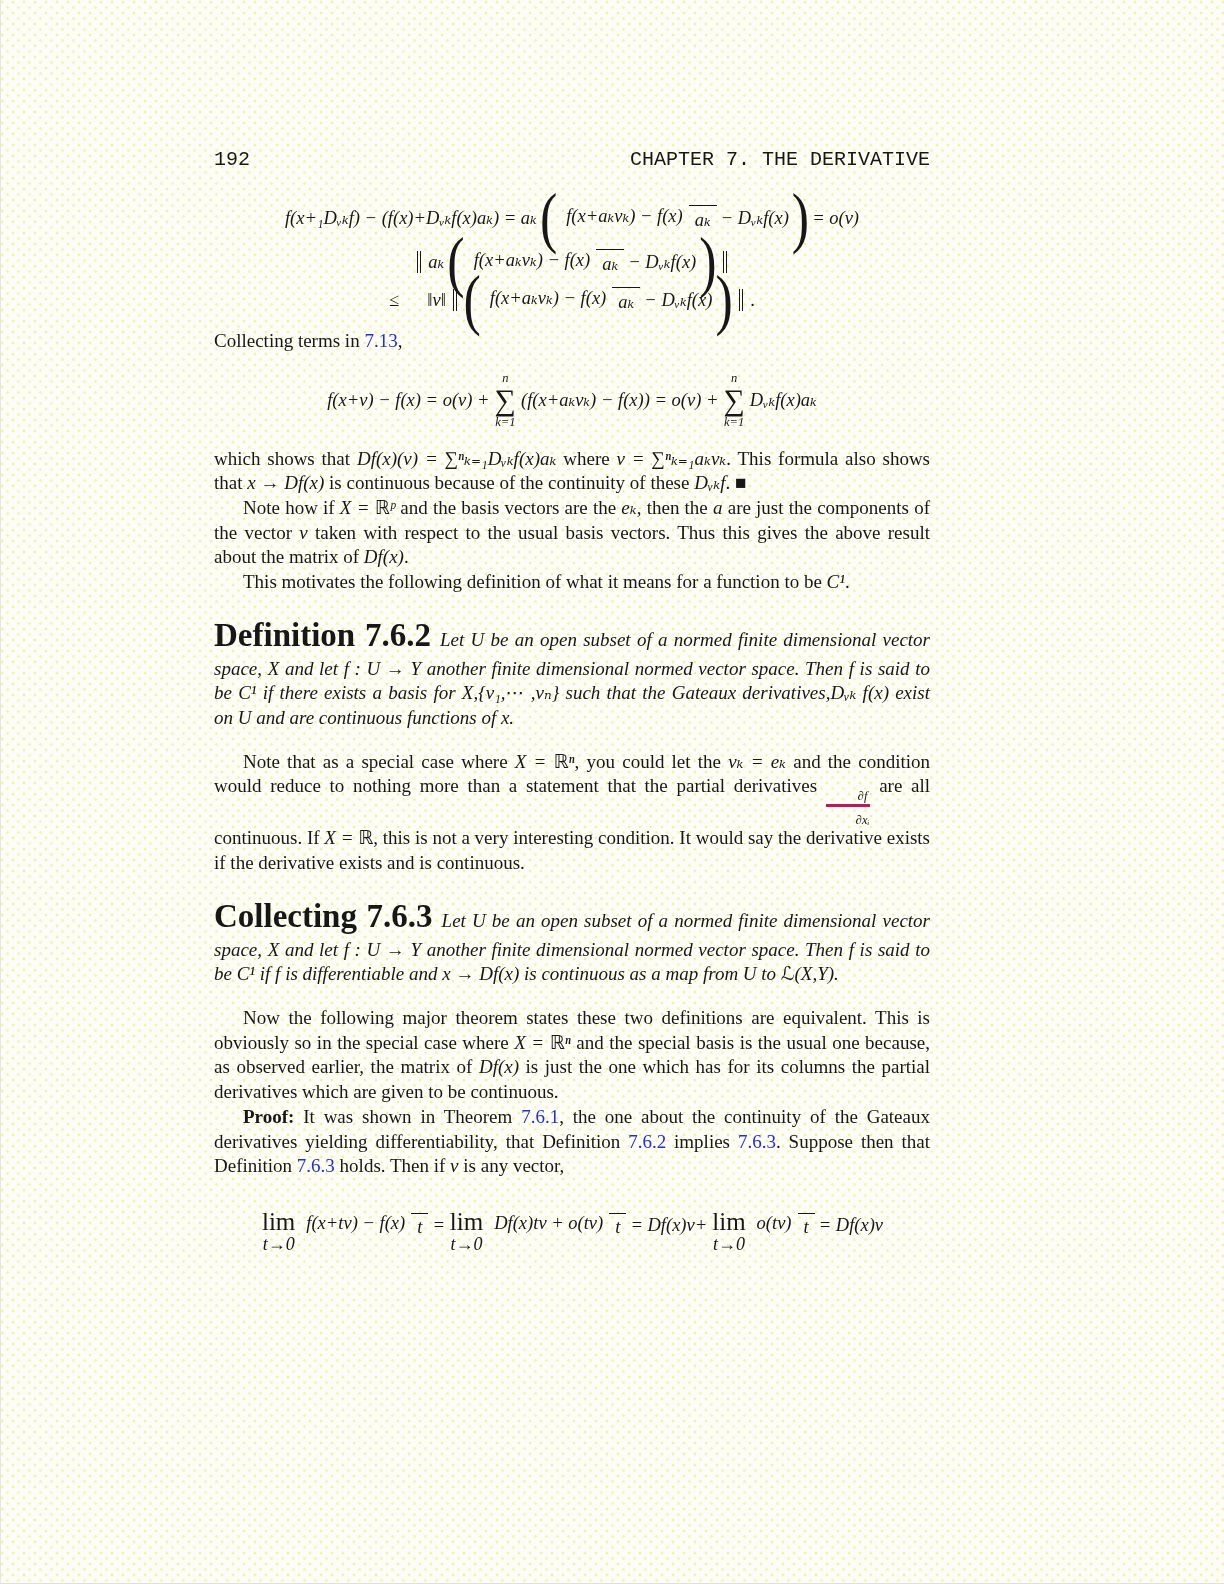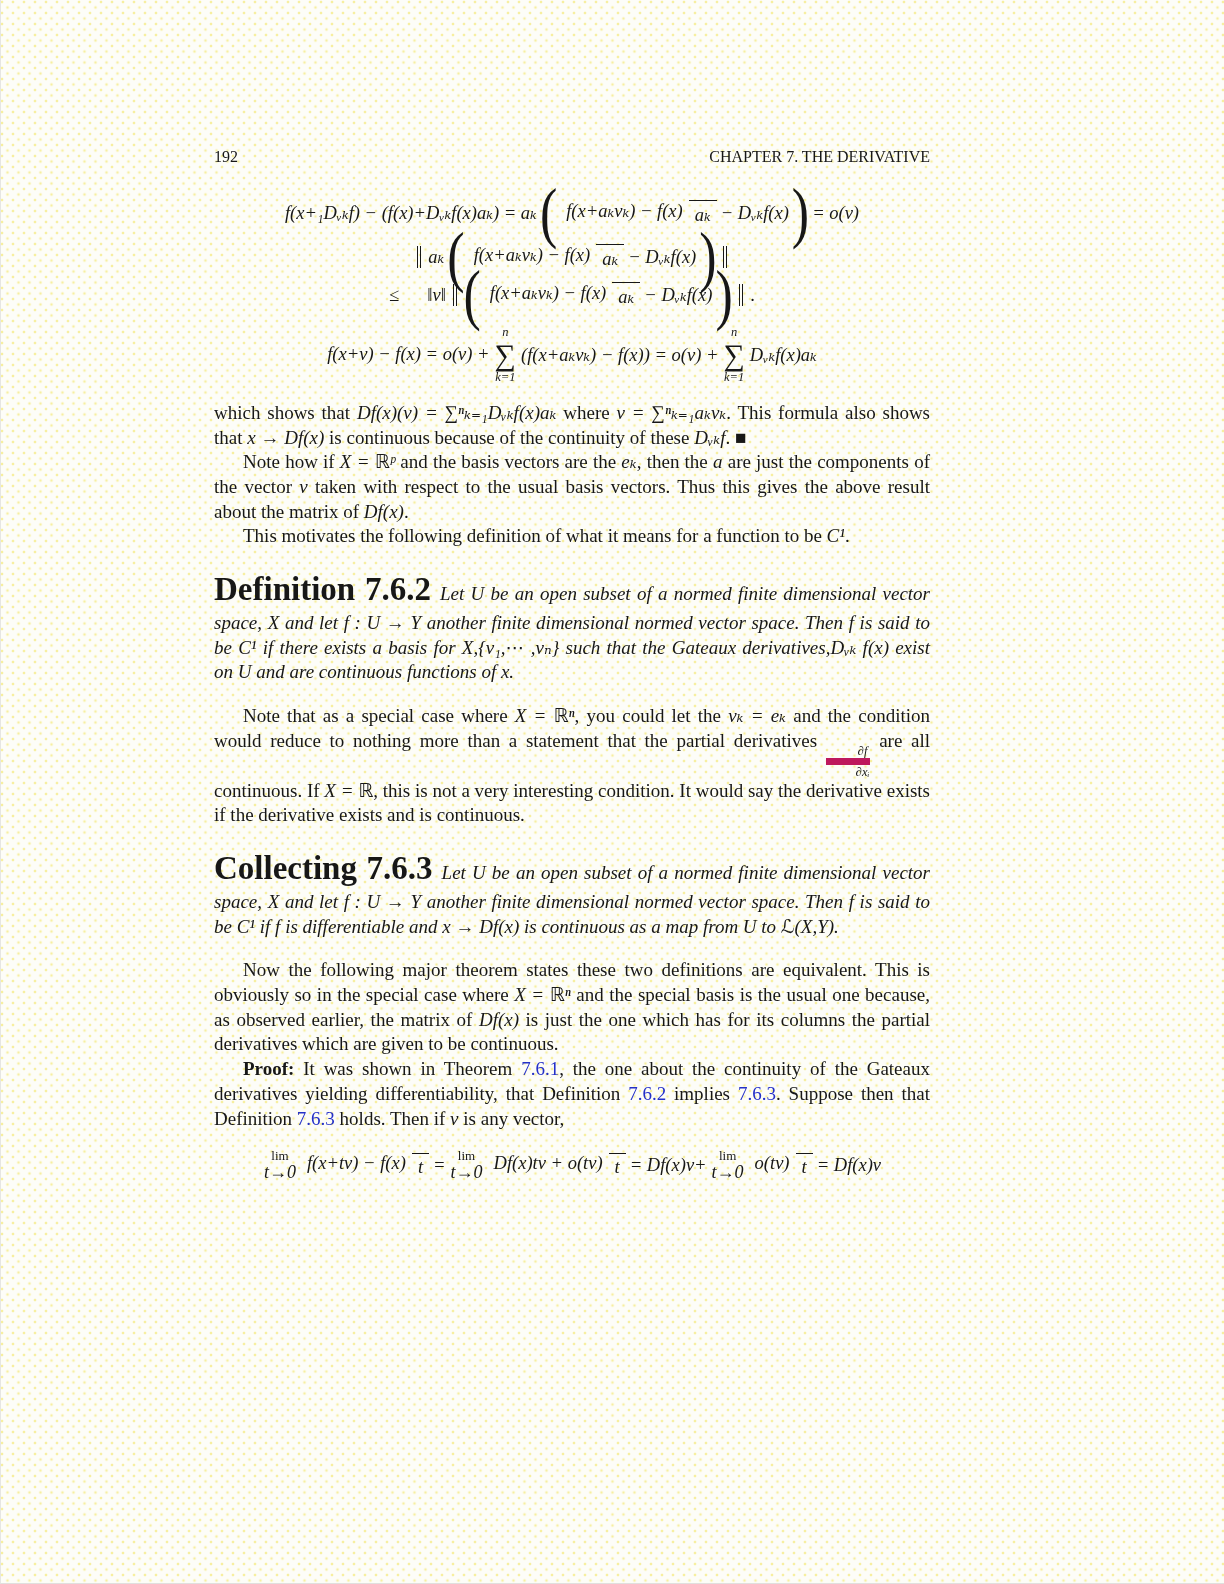--- a/index.html
+++ b/index.html
@@ -11,45 +11,45 @@
       radial-gradient(circle at 2px 2px, #f7efa0 1.05px, transparent 1.7px);
     background-size:11px 11px;
     background-position:0 0, 5.5px 5.5px;
     border-left:1px solid #e6e6e2;
     border-bottom:1px solid #e0e0de;
     box-sizing:border-box;
     font-family:"Liberation Serif","DejaVu Serif","DejaVu Sans",serif;
     color:#171717;
   }
   .content{margin-left:213px;width:716px;padding-top:148px;}
-  .hdr{display:flex;justify-content:space-between;align-items:baseline;font-size:16px;margin-bottom:34px;}
+  .hdr{display:flex;justify-content:space-between;align-items:baseline;font-size:20px;margin-bottom:34px;font-family:Liberation Mono, monospace;}
   p{font-size:19px;line-height:1.3;text-align:justify;margin:0;}
   .ind{text-indent:29px;}
   .mi{font-style:italic;}
   .bf{font-weight:bold;}
   a.link{color:#2430c8;text-decoration:none;cursor:pointer;}
   .eq{display:flex;justify-content:center;align-items:center;font-size:18.5px;margin:18px 0;}
   .eq>*{margin:0 2px;}
   .eqcol{display:flex;flex-direction:column;align-items:center;gap:12px;margin:16px 0;}
   .eqcol .eq{margin:0;}
   .frac{display:inline-flex;}
   .frac .num{text-align:center;padding:0 6px 3px;}
   .frac .den{text-align:center;border-top:1.3px solid #171717;padding:3px 6px 0;}
   .bp{font-size:52px;line-height:0;font-weight:300;transform:scaleY(1.3);margin:0 1px;font-style:normal;}
   .nbar{align-self:stretch;width:2.6px;border-left:1.6px solid #171717;border-right:1.6px solid #171717;margin:2px 5px;}
   .leqgap{margin-right:26px;}
   .sumB{display:inline-flex;flex-direction:column;align-items:center;line-height:1;margin:0 3px;}
   .sumB .st,.sumB .sb{font-size:12.5px;font-style:italic;}
   .sumB .sg{font-size:30px;line-height:1;padding:1px 0;font-style:normal;}
   .limB{display:inline-flex;flex-direction:column;align-items:center;line-height:1.05;margin:0 3px;}
-  .limB .lt{font-size:13px;font-style:normal;}
+  .limB .lt{font-size:25px;font-style:normal;margin-top:12px;}
   .limB .lb{font-size:18px;font-style:italic;}
   .ifrac{display:inline-flex;flex-direction:column;align-items:center;vertical-align:-8px;line-height:1;font-style:italic;}
   .ifrac .inum{font-size:12.5px;padding:0 1px 1px;}
-  .ifrac .iden{font-size:12.5px;border-top:7px solid #be185d;padding:1px 1px 0;}
+  .ifrac .iden{font-size:12.5px;border-top:3px solid #be185d;padding:7px 1px 0;}
   .defp{margin:19px 0;}
   .dlabel{font-weight:bold;font-size:33px;margin-right:9px;}
   .dbody{font-style:italic;}
 </style>
 </head>
 <body>
 
 <div class="content">
 
   <div class="hdr">
@@ -92,20 +92,21 @@
         <span class="num mi">f(x+aₖvₖ) − f(x)</span>
         <span class="den mi">aₖ</span>
       </span>
       <span class="mi">− Dᵥₖf(x)</span>
       <span class="bp">)</span>
       <span class="nbar"></span>
       <span>.</span>
     </div>
   </div>
 
+  <p><span class="run">Collecting terms in </span><a class="link">7.13</a><span class="run">,</span></p>
 
   <div class="eq">
     <span class="mi">f(x+v) − f(x) = o(v) +</span>
     <span class="sumB">
       <span class="st">n</span>
       <span class="sg">∑</span>
       <span class="sb">k=1</span>
     </span>
     <span class="mi">(f(x+aₖvₖ) − f(x)) = o(v) +</span>
     <span class="sumB">

